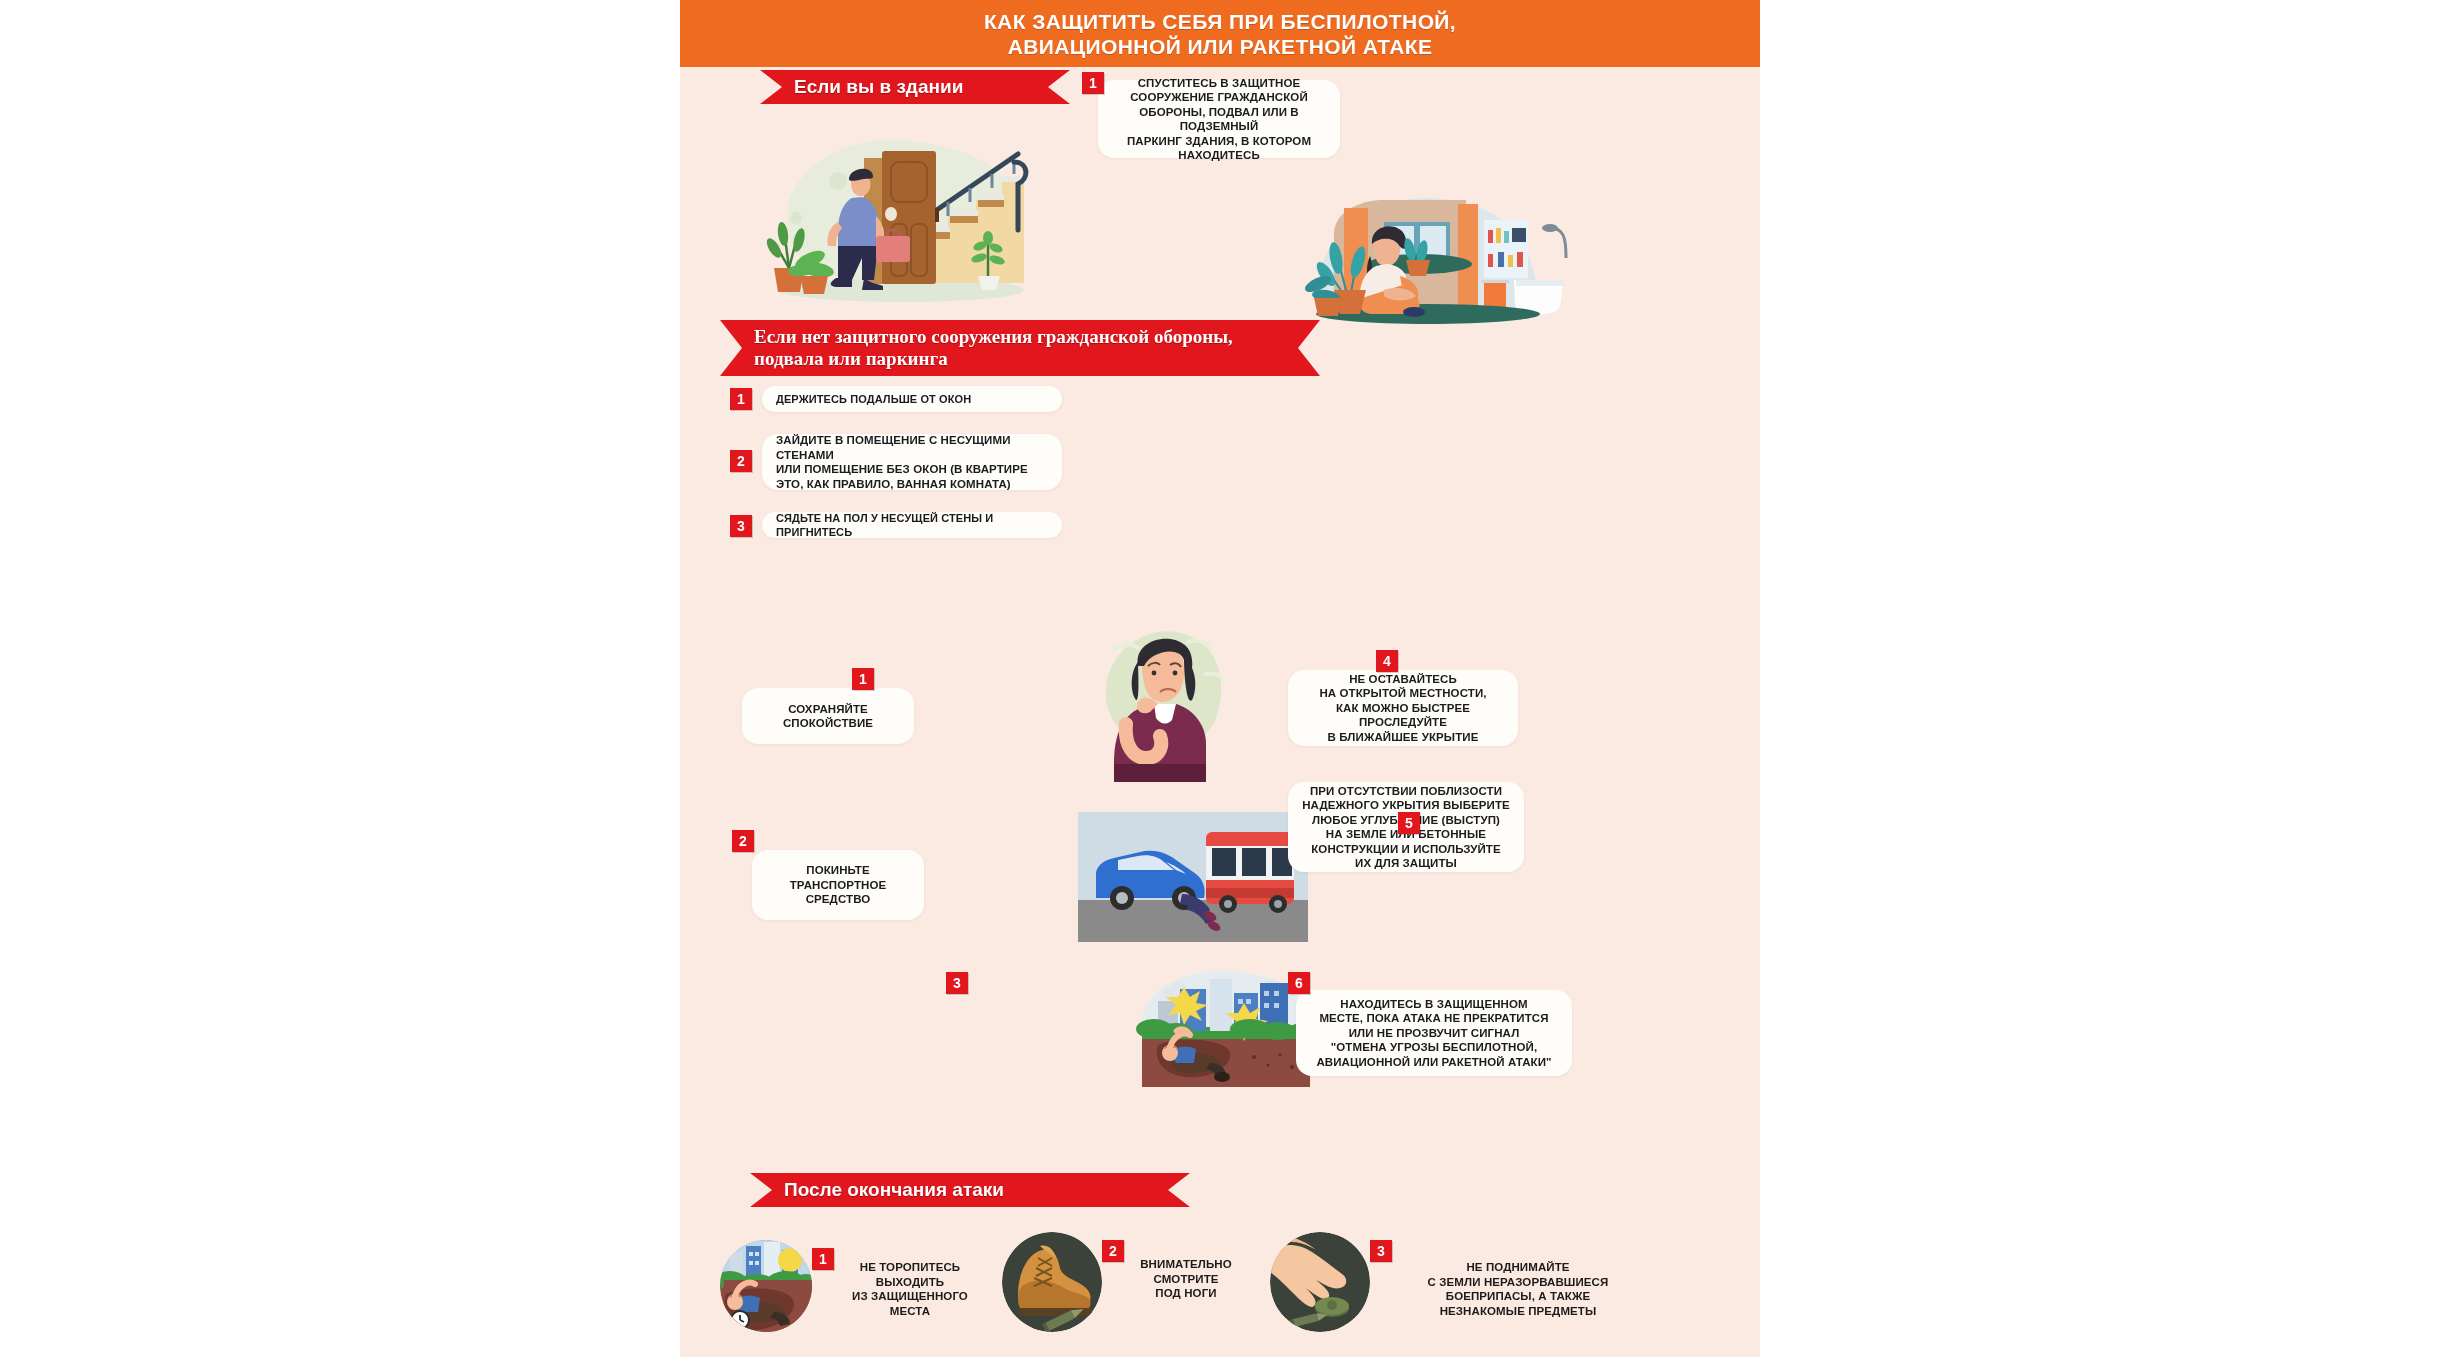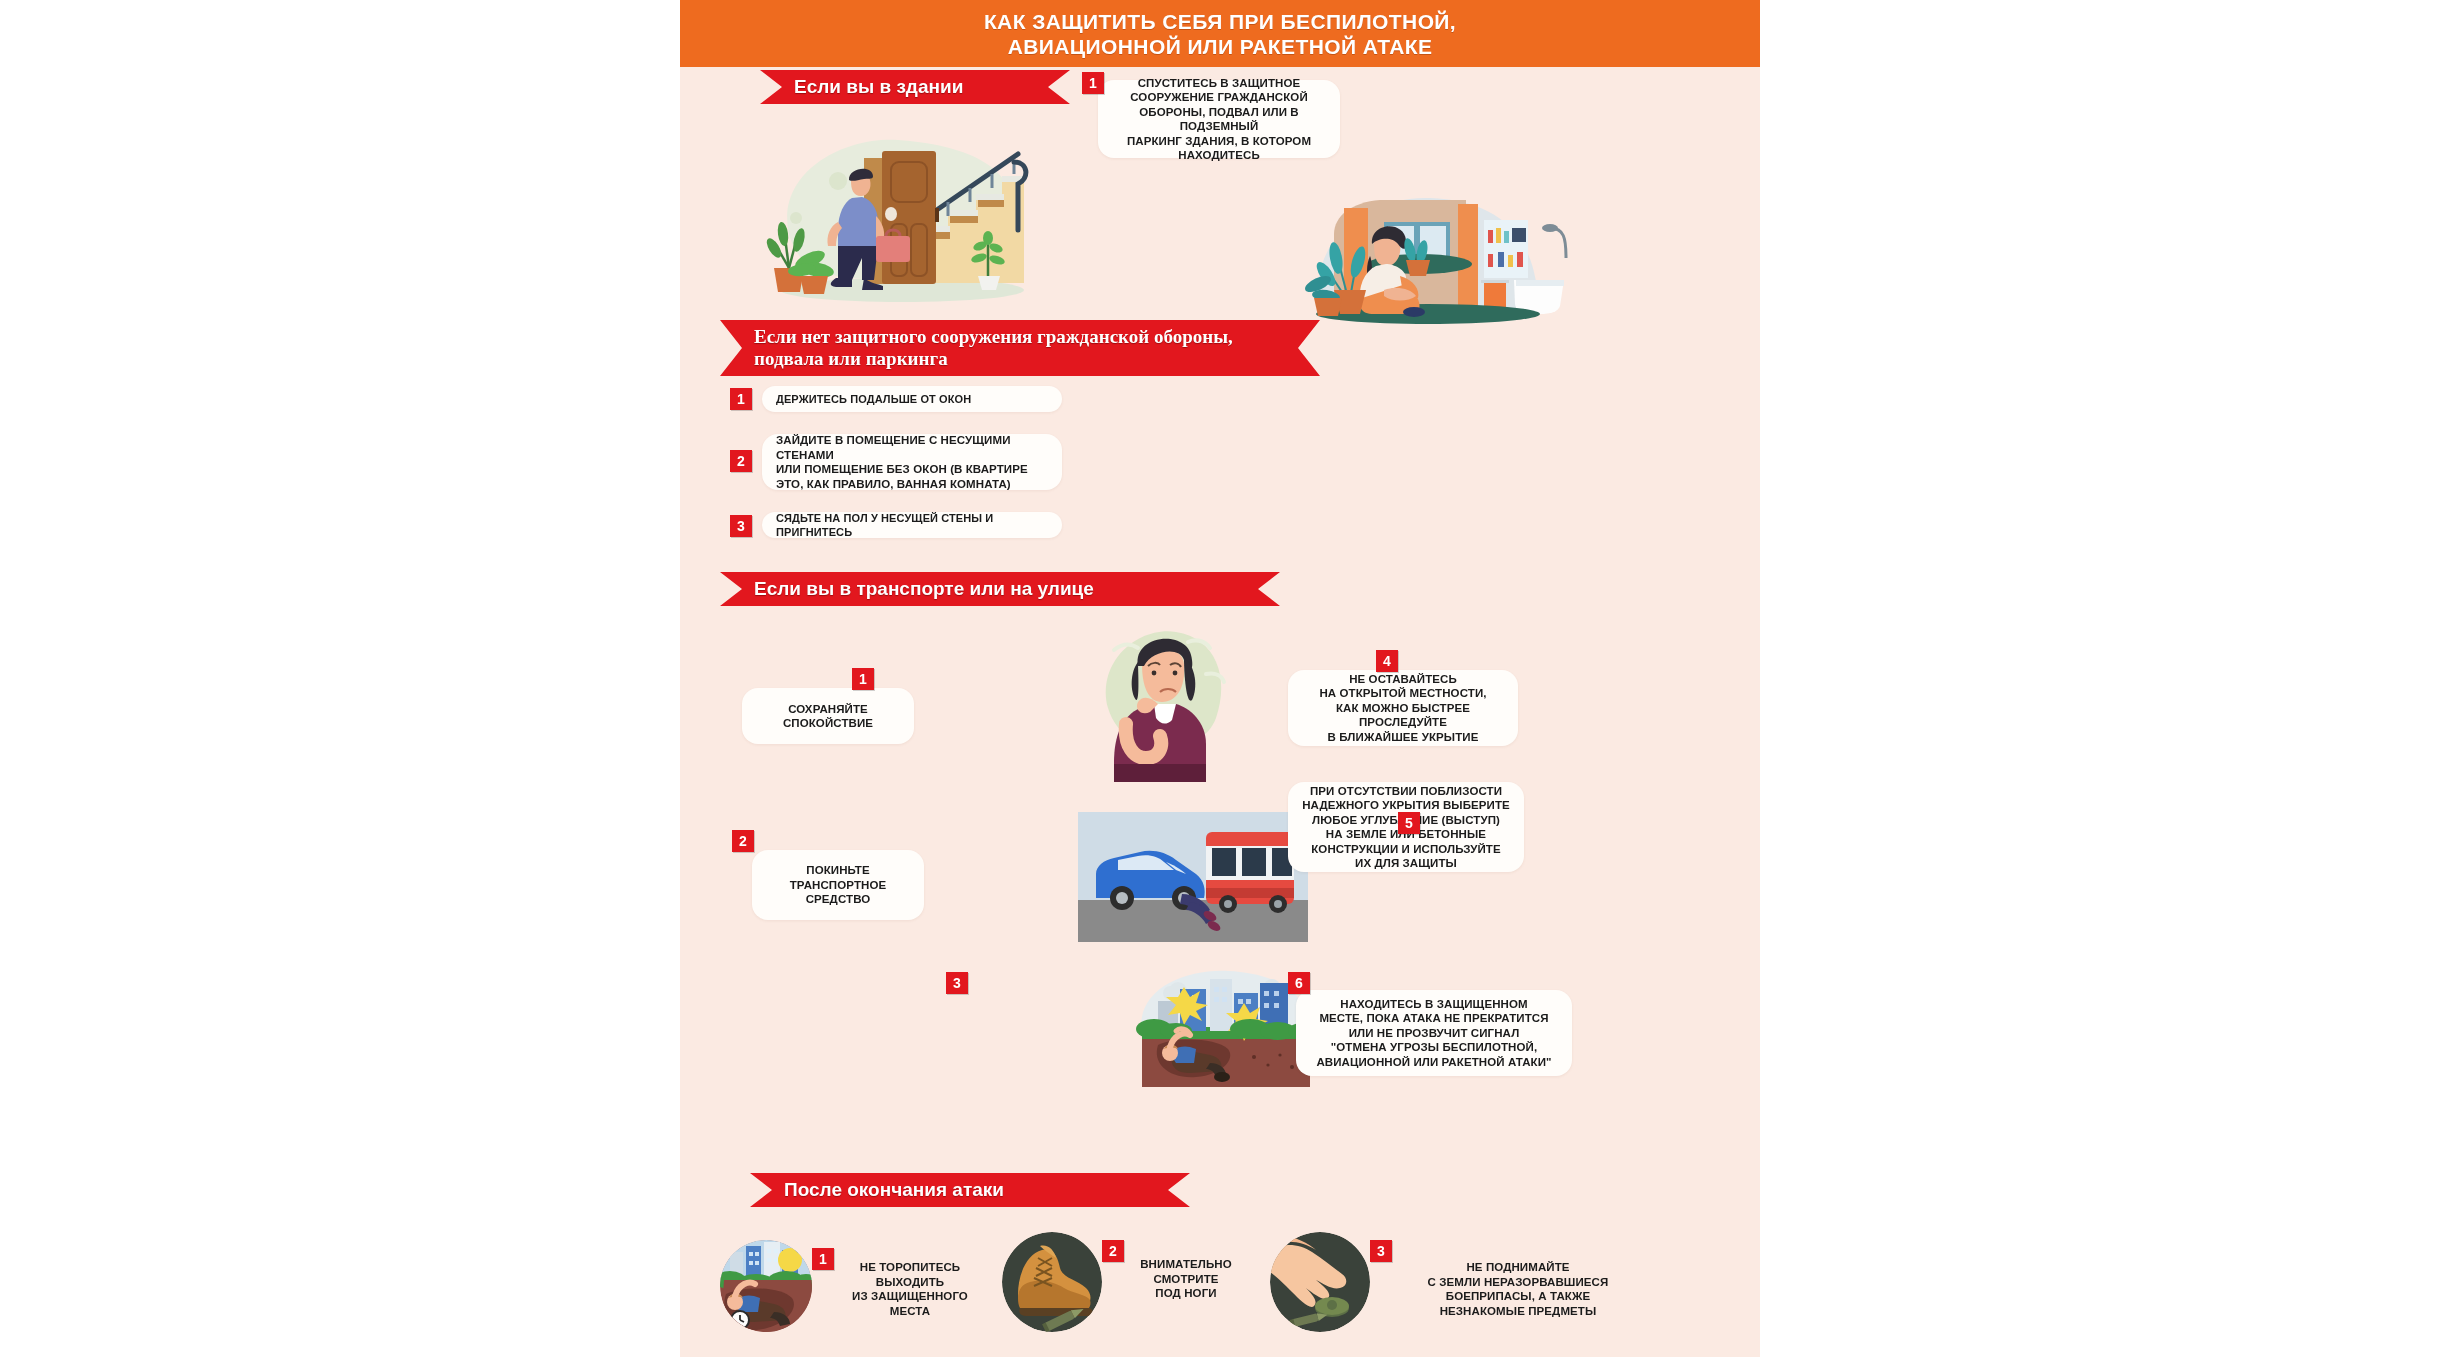--- a/index.html
+++ b/index.html
@@ -298,21 +298,20 @@
     <div class="bubble left" style="left:82px; top:386px; width:300px; height:26px; font-size:11px;">ДЕРЖИТЕСЬ ПОДАЛЬШЕ ОТ ОКОН</div>
 
     <div class="num" style="left:50px; top:450px;">2</div>
     <div class="bubble left" style="left:82px; top:434px; width:300px; height:56px;">ЗАЙДИТЕ В ПОМЕЩЕНИЕ С НЕСУЩИМИ СТЕНАМИ
 ИЛИ ПОМЕЩЕНИЕ БЕЗ ОКОН (В КВАРТИРЕ
 ЭТО, КАК ПРАВИЛО, ВАННАЯ КОМНАТА)</div>
 
     <div class="num" style="left:50px; top:515px;">3</div>
     <div class="bubble left" style="left:82px; top:512px; width:300px; height:26px; font-size:11px;">СЯДЬТЕ НА ПОЛ У НЕСУЩЕЙ СТЕНЫ И ПРИГНИТЕСЬ</div>
 
-    <div class="ribbon r3">Если вы в транспорте или на улице</div>
 
     <div class="ill" style="left:400px; top:612px; width:160px; height:170px;">
       <svg viewBox="0 0 160 170">
         <path d="M28 96 C 16 50, 58 14, 96 20 C 136 26, 150 66, 136 106 C 122 146, 44 150, 28 96 Z" fill="#dde6c9"></path>
         <g stroke="#e9efdd" stroke-width="4" fill="none" stroke-linecap="round">
           <path d="M34 38 C 44 30, 52 32, 58 36"></path>
           <path d="M108 30 C 118 26, 126 30, 130 36"></path>
           <path d="M126 62 C 136 60, 142 64, 144 70"></path>
         </g>
 

